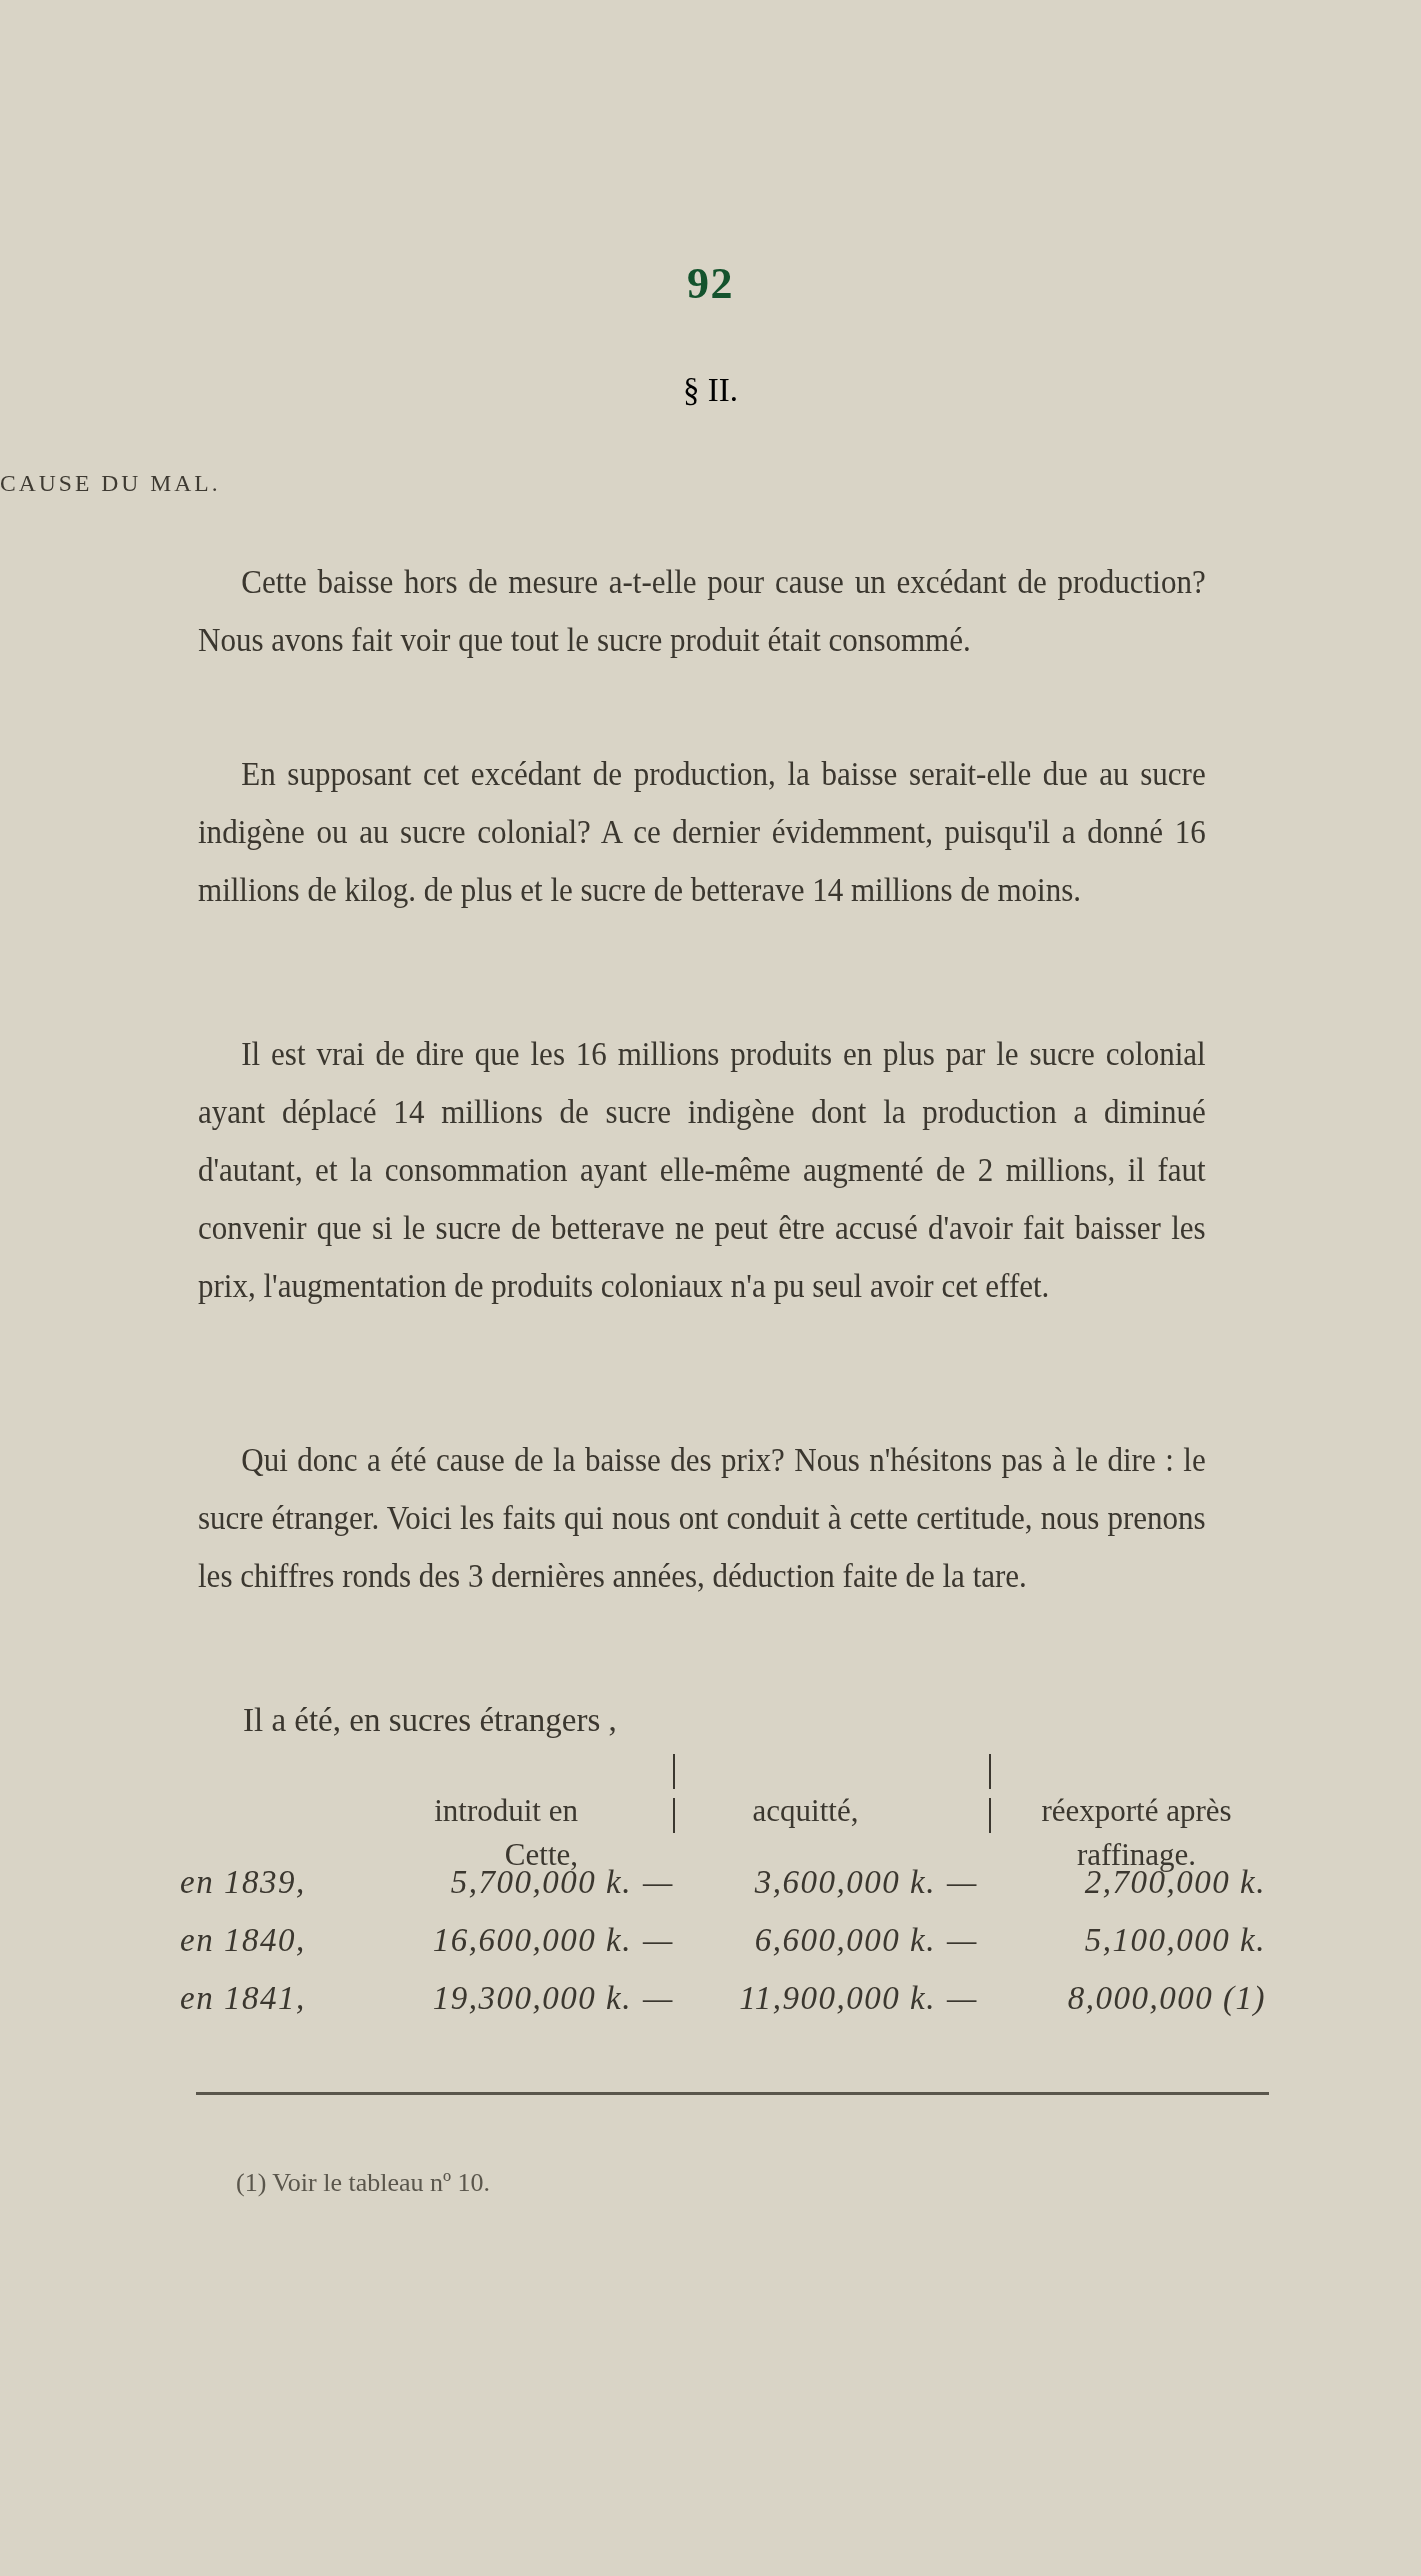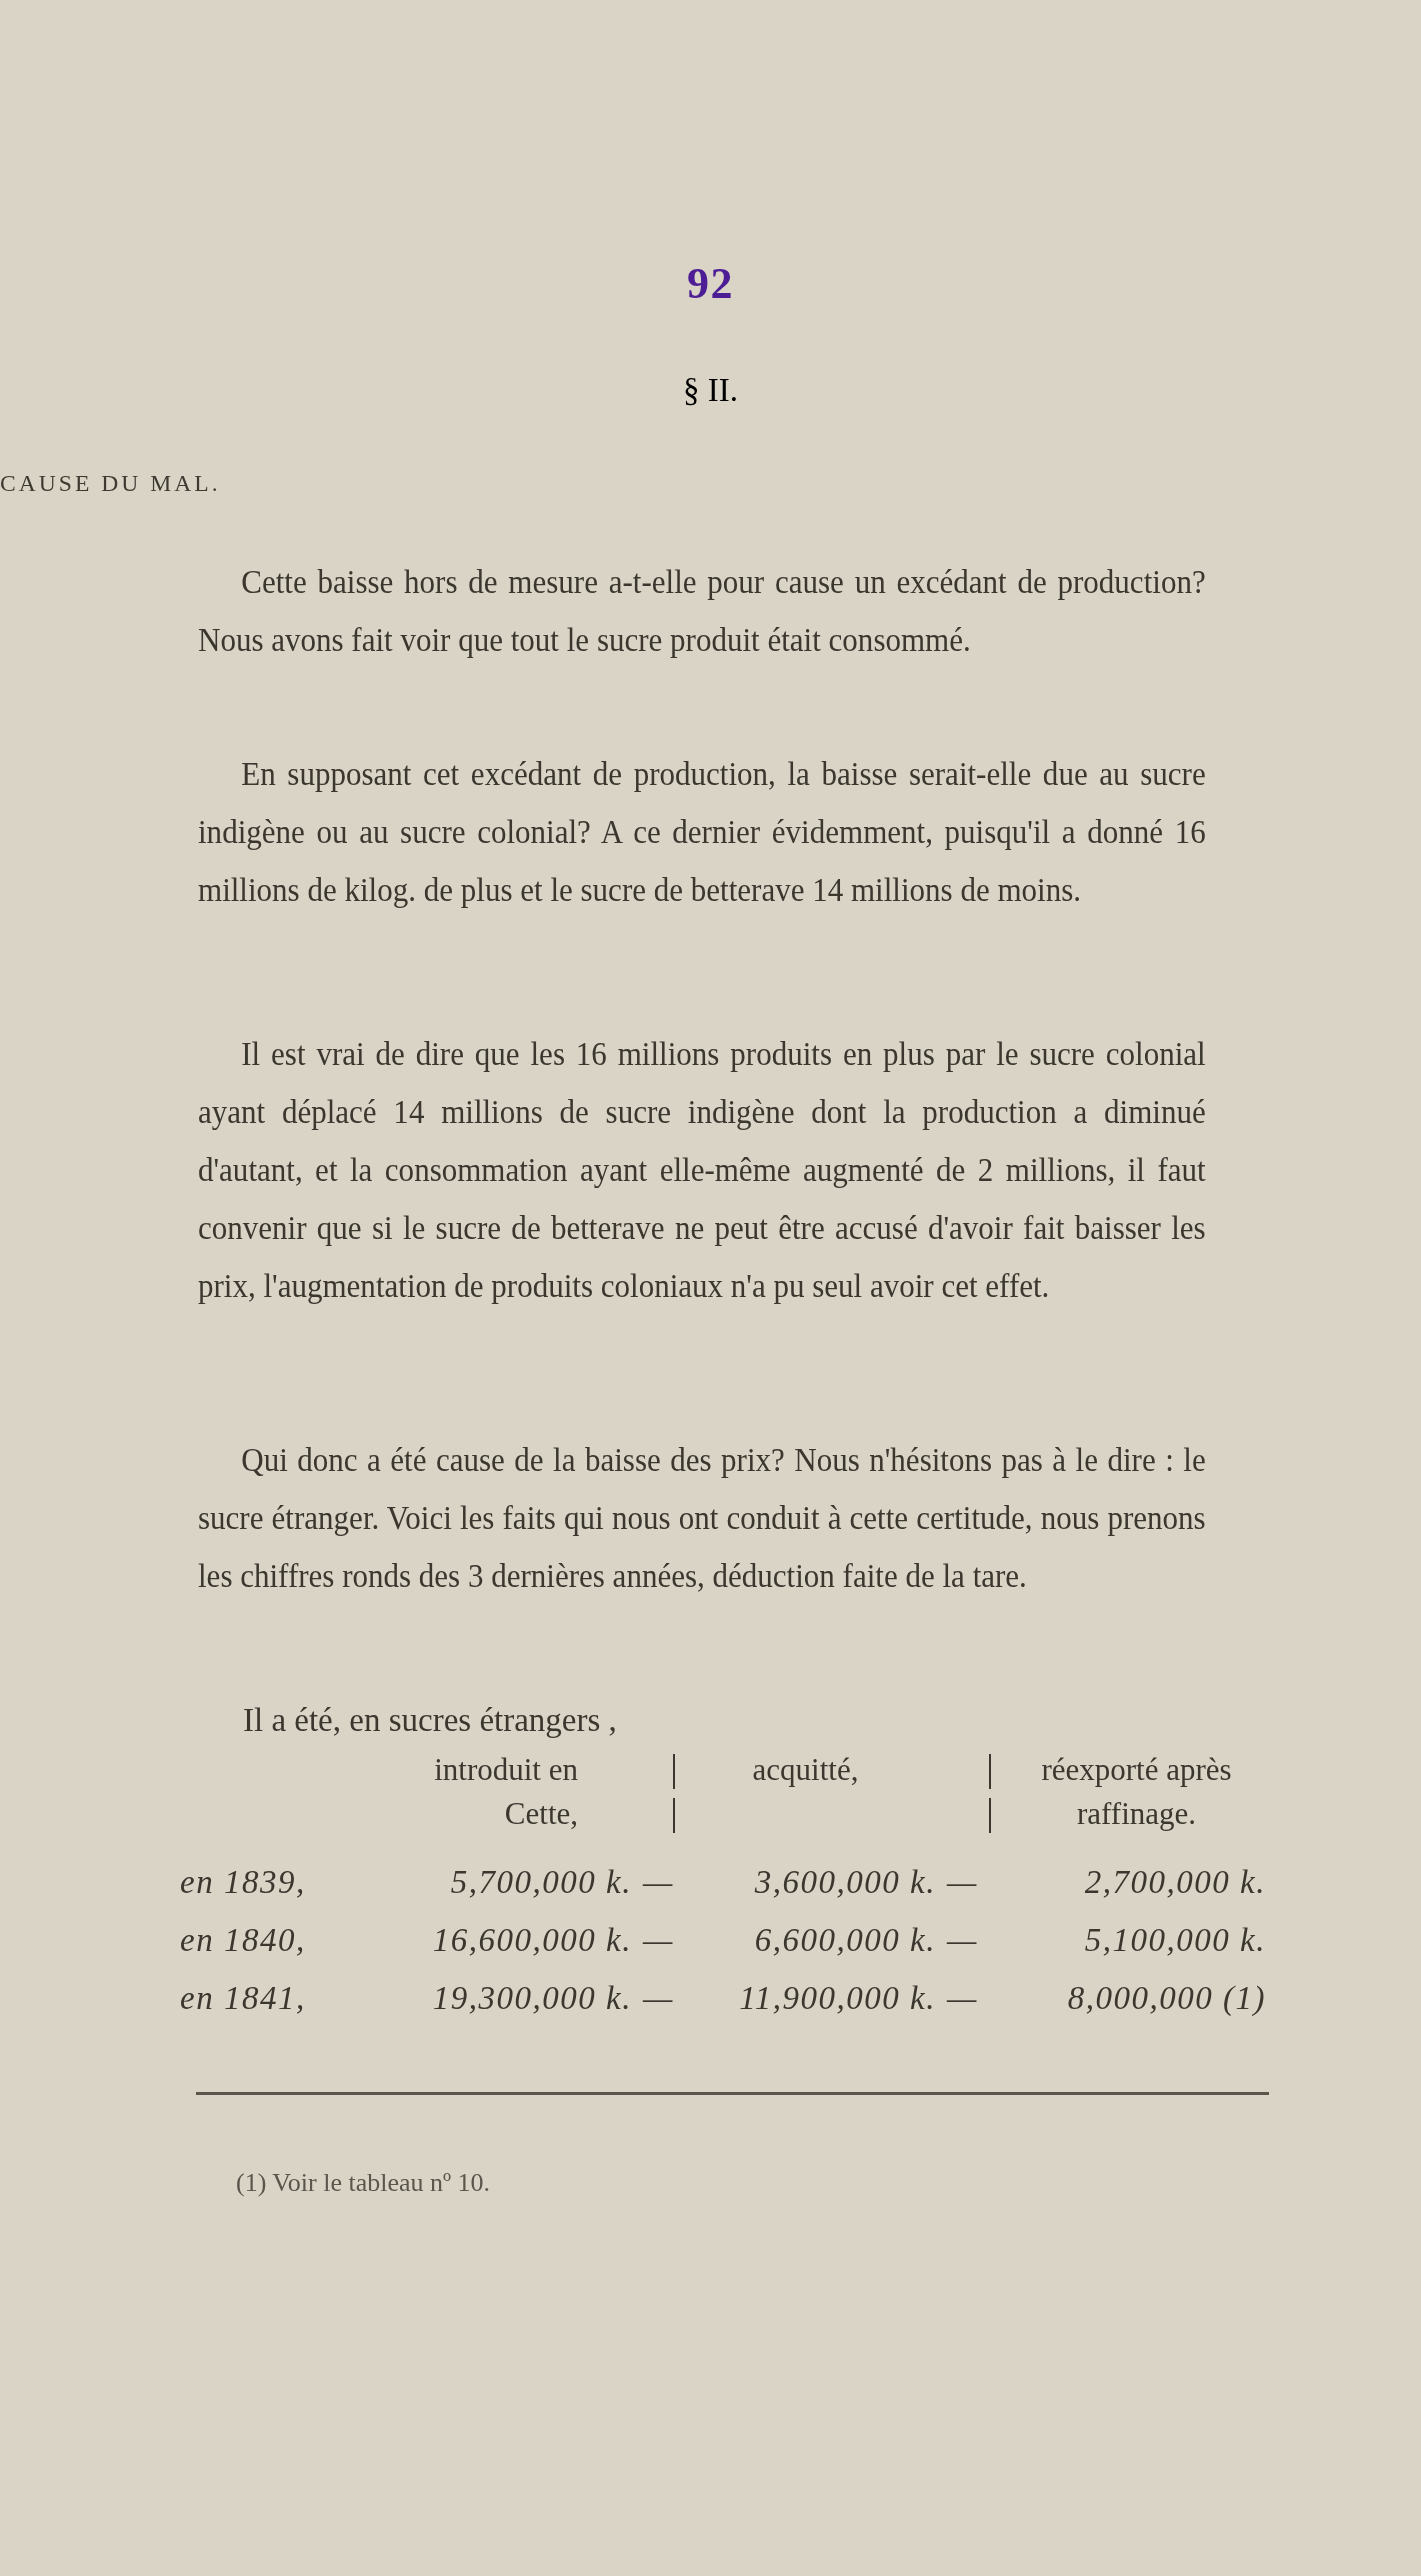--- a/index.html
+++ b/index.html
@@ -6,21 +6,21 @@
   body {
     width: 1421px; height: 2576px;
     background: #d9d4c6;
     position: relative;
     overflow: hidden;
     font-family: "Liberation Serif", "DejaVu Serif", serif;
     color: #3b372f;
   }
   .page-number {
     position: absolute; left: 0; width: 1421px; top: 258px;
-    text-align: center; font-size: 44px; font-weight: bold; color: #4c1d95;
+    text-align: center; font-size: 44px; font-weight: bold; color: #14532d;
     letter-spacing: 1.5px;
   }
   .section-mark {
     position: absolute; left: 0; width: 1421px; top: 372px;
     text-align: center; font-size: 33px; color: #000000;
   }
   .section-title {
     position: absolute; left: 0; width: 1421px; top: 470px;
     text-align: left; font-size: 23.6px; letter-spacing: 3px; color: #3e3a32;
   }
@@ -36,21 +36,21 @@
   .p3 { top: 1025px; }
   .p4 { top: 1431px; }
   .intro-line {
     position: absolute; left: 243px; top: 1697px;
     font-size: 33px; line-height: 46px;
   }
   .table-head {
     position: absolute; left: 198px; top: 1748px; width: 1079px; height: 99px;
     font-size: 31px; line-height: 44px;
   }
-  .col-h { position: absolute; text-align: center; }
+  .col-h { position: absolute; text-align: center; margin-top: 41px; }
   .col-h1 { left: 152px; width: 228px; text-align: right; }
   .col-h2 { left: 486px; width: 243px; }
   .col-h3 { left: 798px; width: 281px; }
   .vbar { position: absolute; width: 2.3px; background: #3b372f; }
   .vbar1 { left: 475px; top: 6px; height: 35px; }
   .vbar1b { left: 475px; top: 50px; height: 35px; }
   .vbar2 { left: 791px; top: 6px; height: 35px; }
   .vbar2b { left: 791px; top: 50px; height: 35px; }
   .data-rows {
     position: absolute; left: 180px; top: 1853px; width: 1087px;

